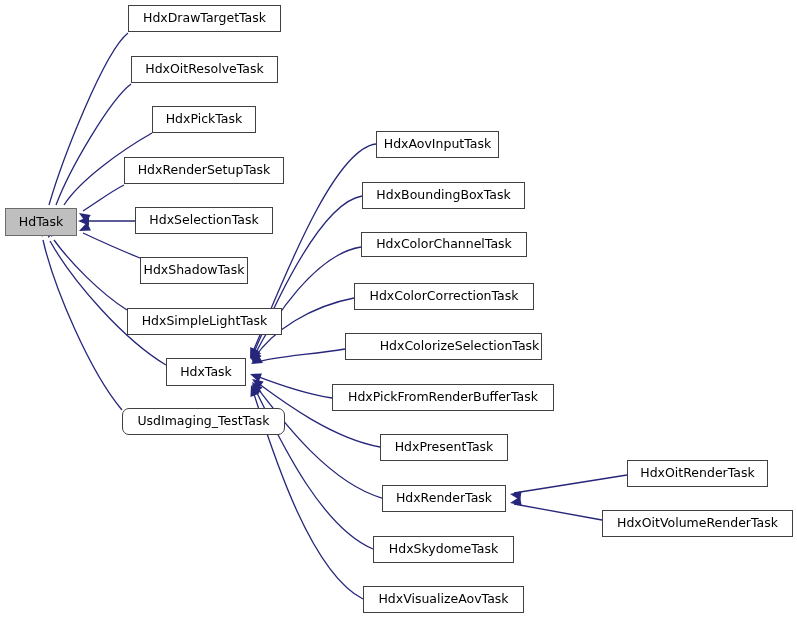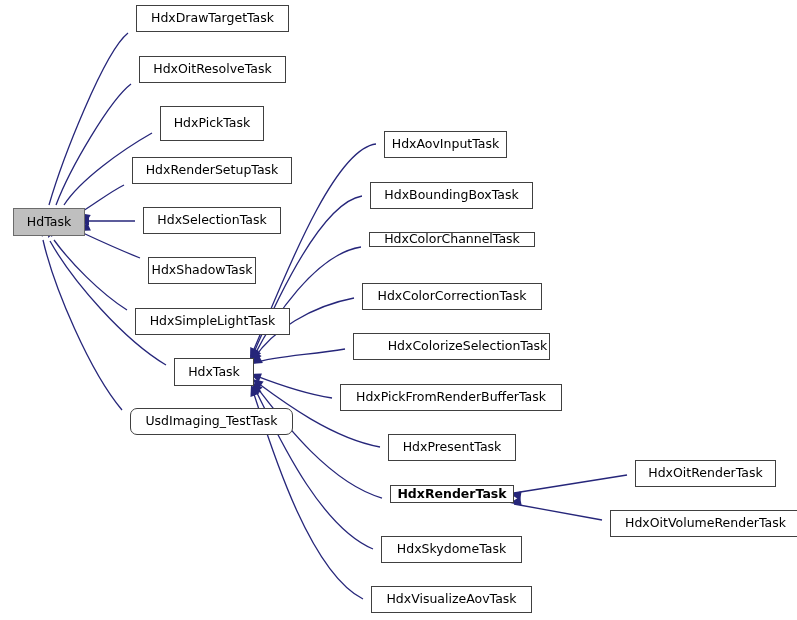--- a/index.html
+++ b/index.html
@@ -31,21 +31,20 @@
     display: flex;
     align-items: center;
     justify-content: center;
     background: #ffffff;
     border: 1px solid #404040;
     color: #000000;
     font-size: 12.5px;
     line-height: 1;
     white-space: nowrap;
     letter-spacing: 0px;
-    margin-left: 8px;
   }
   .node.root {
     background: #bfbfbf;
     border: 1px solid #6b6b6b;
     justify-content: center;
   }
   .node-label {
     display: block;
     padding: 0 6px;
   }
@@ -100,21 +99,21 @@
     </svg>
 <div class="node root" style="left: 5px; top: 208px; width: 72px; height: 28px;">
       <span class="node-label">HdTask</span>
     </div>
     <div class="node" style="left: 128px; top: 5px; width: 153px; height: 27px;">
       <span class="node-label">HdxDrawTargetTask</span>
     </div>
     <div class="node" style="left: 131px; top: 56px; width: 147px; height: 27px;">
       <span class="node-label">HdxOitResolveTask</span>
     </div>
-    <div class="node" style="left: 152px; top: 106px; width: 104px; height: 35px;">
+    <div class="node" style="left: 152px; top: 106px; width: 104px; height: 27px;">
       <span class="node-label">HdxPickTask</span>
     </div>
     <div class="node" style="left: 124px; top: 157px; width: 160px; height: 27px;">
       <span class="node-label">HdxRenderSetupTask</span>
     </div>
     <div class="node" style="left: 135px; top: 207px; width: 138px; height: 27px;">
       <span class="node-label">HdxSelectionTask</span>
     </div>
     <div class="node" style="left: 140px; top: 257px; width: 108px; height: 27px;">
       <span class="node-label">HdxShadowTask</span>
@@ -127,36 +126,36 @@
     </div>
     <div class="node" style="left: 122px; top: 408px; width: 163px; height: 27px; border-radius: 7px;">
       <span class="node-label">UsdImaging_TestTask</span>
     </div>
     <div class="node" style="left: 376px; top: 131px; width: 123px; height: 27px;">
       <span class="node-label">HdxAovInputTask</span>
     </div>
     <div class="node" style="left: 362px; top: 182px; width: 163px; height: 27px;">
       <span class="node-label">HdxBoundingBoxTask</span>
     </div>
-    <div class="node" style="left: 361px; top: 232px; width: 166px; height: 15px;">
+    <div class="node" style="left: 361px; top: 232px; width: 166px; height: 25px;">
       <span class="node-label">HdxColorChannelTask</span>
     </div>
     <div class="node" style="left: 354px; top: 283px; width: 180px; height: 27px;">
       <span class="node-label">HdxColorCorrectionTask</span>
     </div>
     <div class="node" style="left: 345px; top: 333px; width: 197px; height: 27px; padding-left: 32px;">
       <span class="node-label">HdxColorizeSelectionTask</span>
     </div>
     <div class="node" style="left: 332px; top: 384px; width: 222px; height: 27px;">
       <span class="node-label">HdxPickFromRenderBufferTask</span>
     </div>
     <div class="node" style="left: 380px; top: 434px; width: 128px; height: 27px;">
       <span class="node-label">HdxPresentTask</span>
     </div>
-    <div class="node" style="left: 382px; top: 485px; width: 124px; height: 18px; font-weight: bold;">
+    <div class="node" style="left: 382px; top: 485px; width: 124px; height: 27px;">
       <span class="node-label">HdxRenderTask</span>
     </div>
     <div class="node" style="left: 373px; top: 536px; width: 141px; height: 27px;">
       <span class="node-label">HdxSkydomeTask</span>
     </div>
     <div class="node" style="left: 363px; top: 586px; width: 161px; height: 27px;">
       <span class="node-label">HdxVisualizeAovTask</span>
     </div>
     <div class="node" style="left: 627px; top: 460px; width: 141px; height: 27px;">
       <span class="node-label">HdxOitRenderTask</span>

